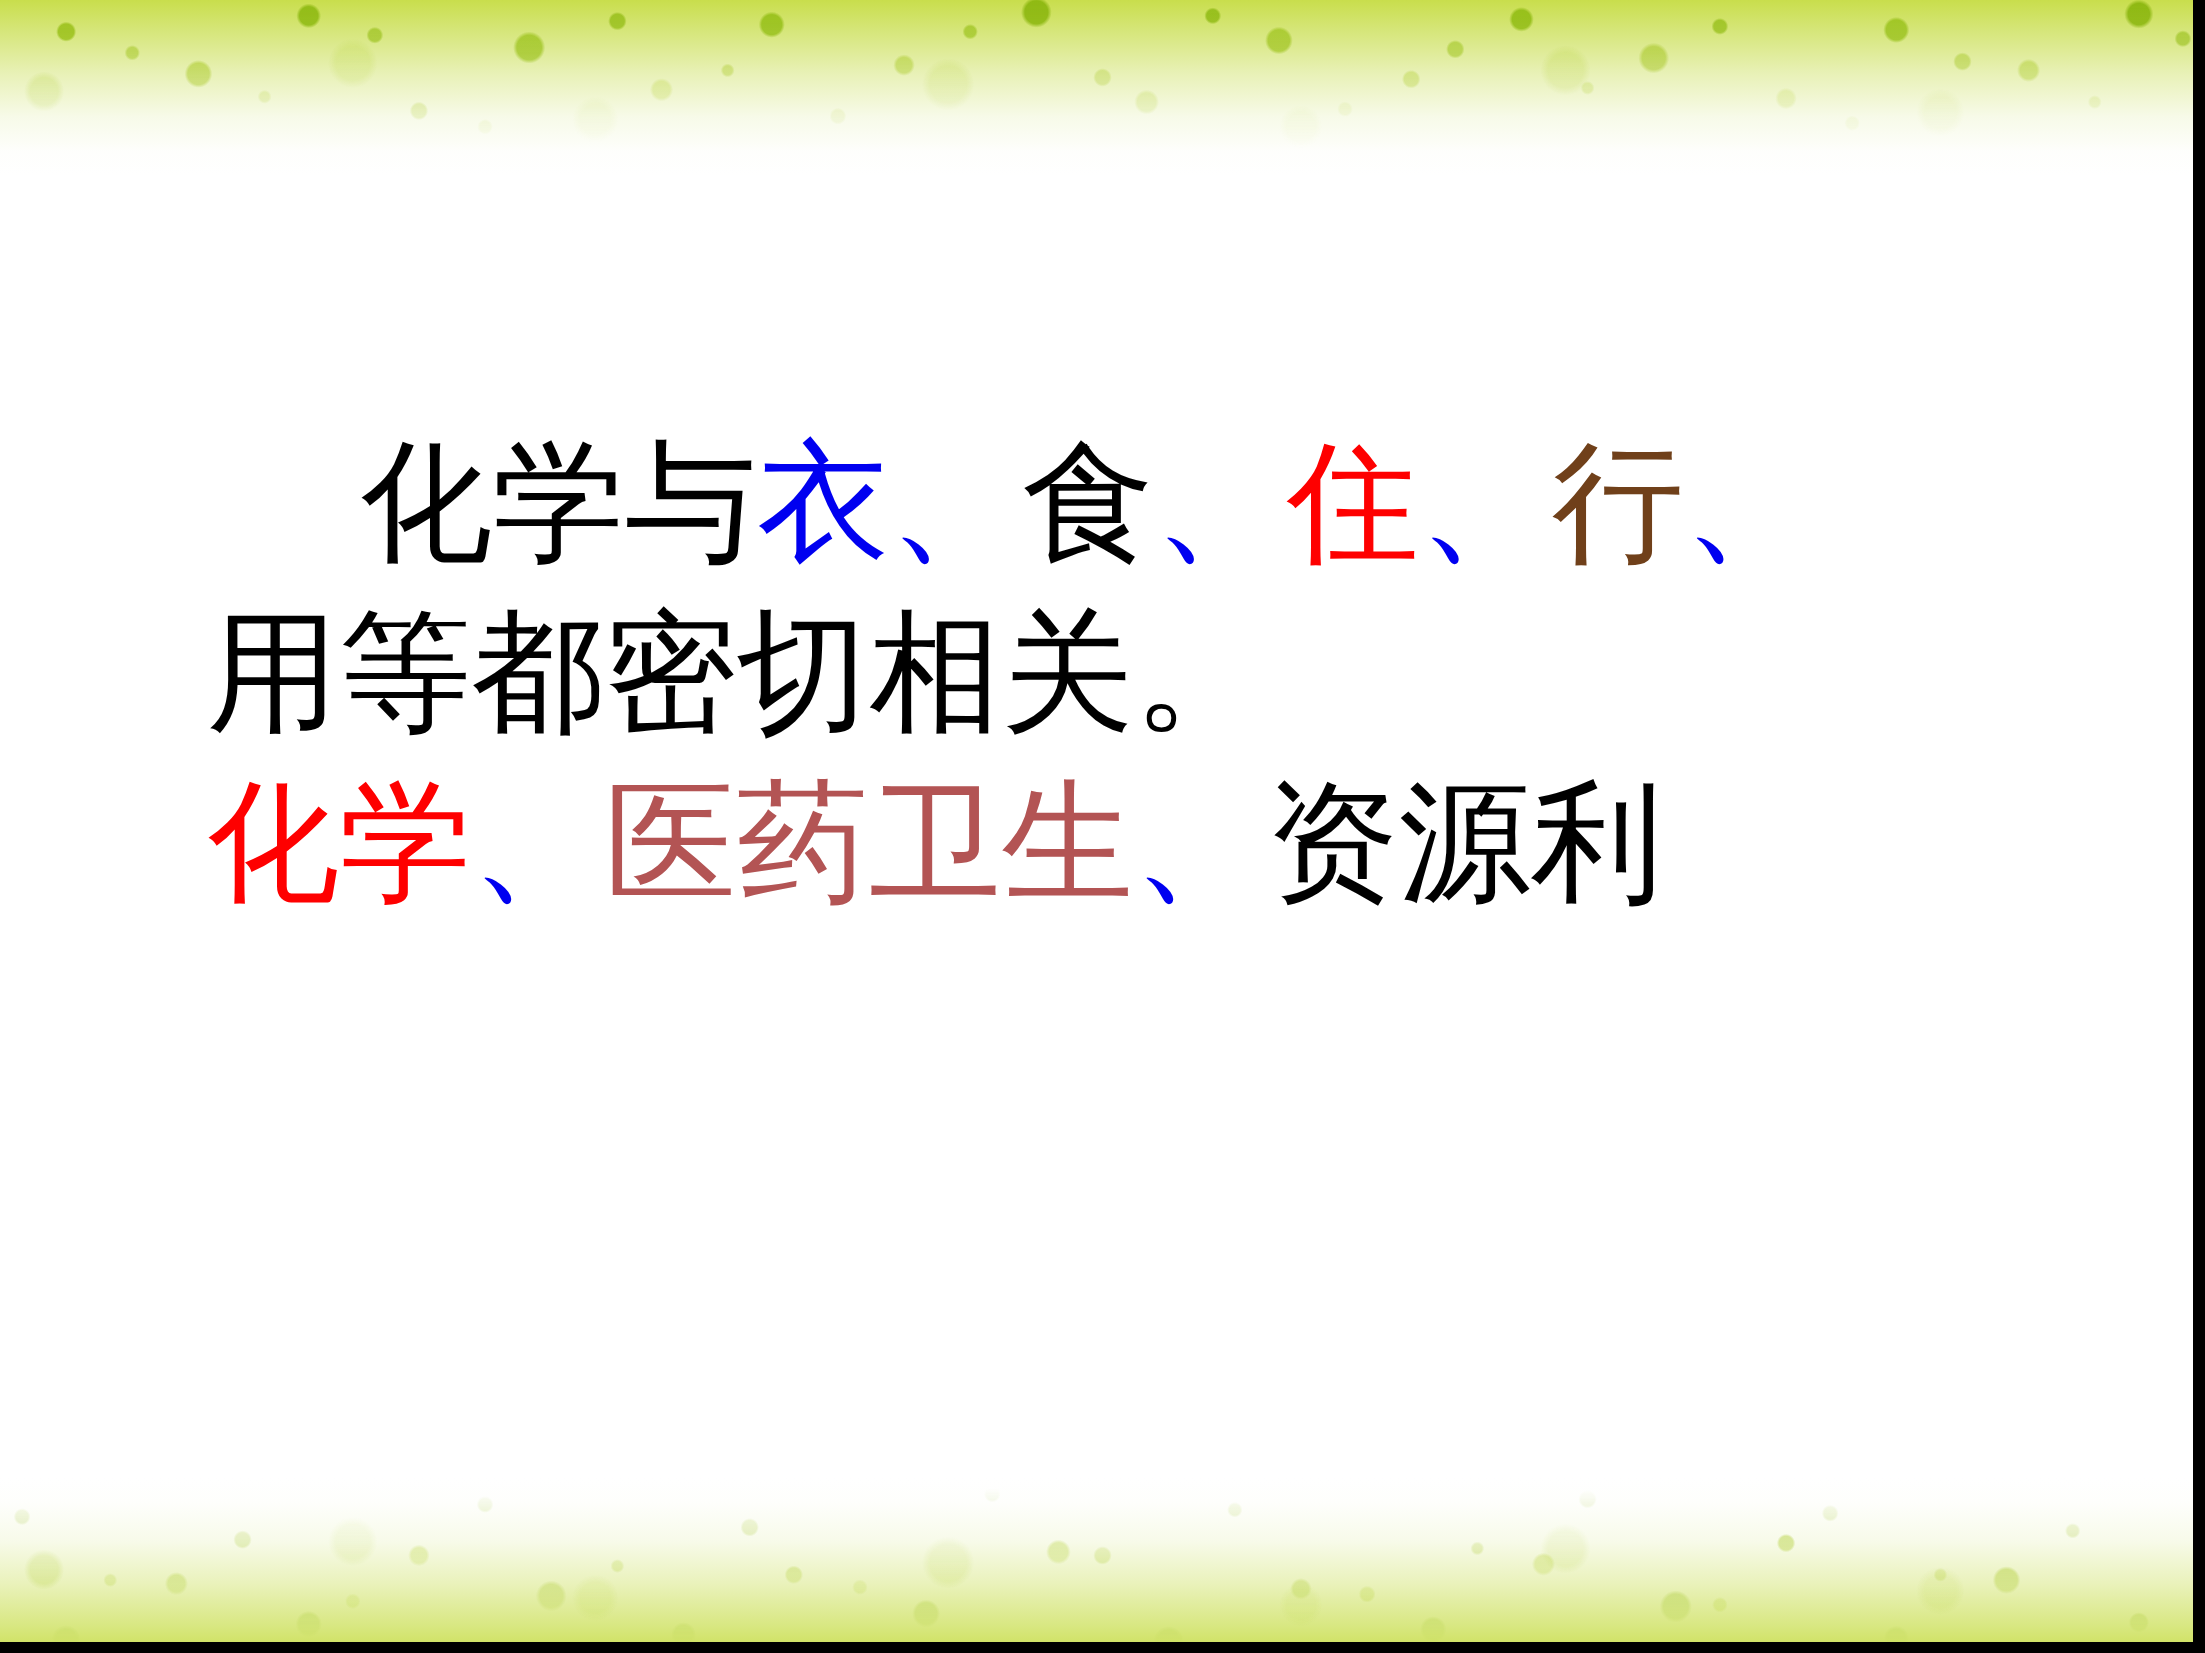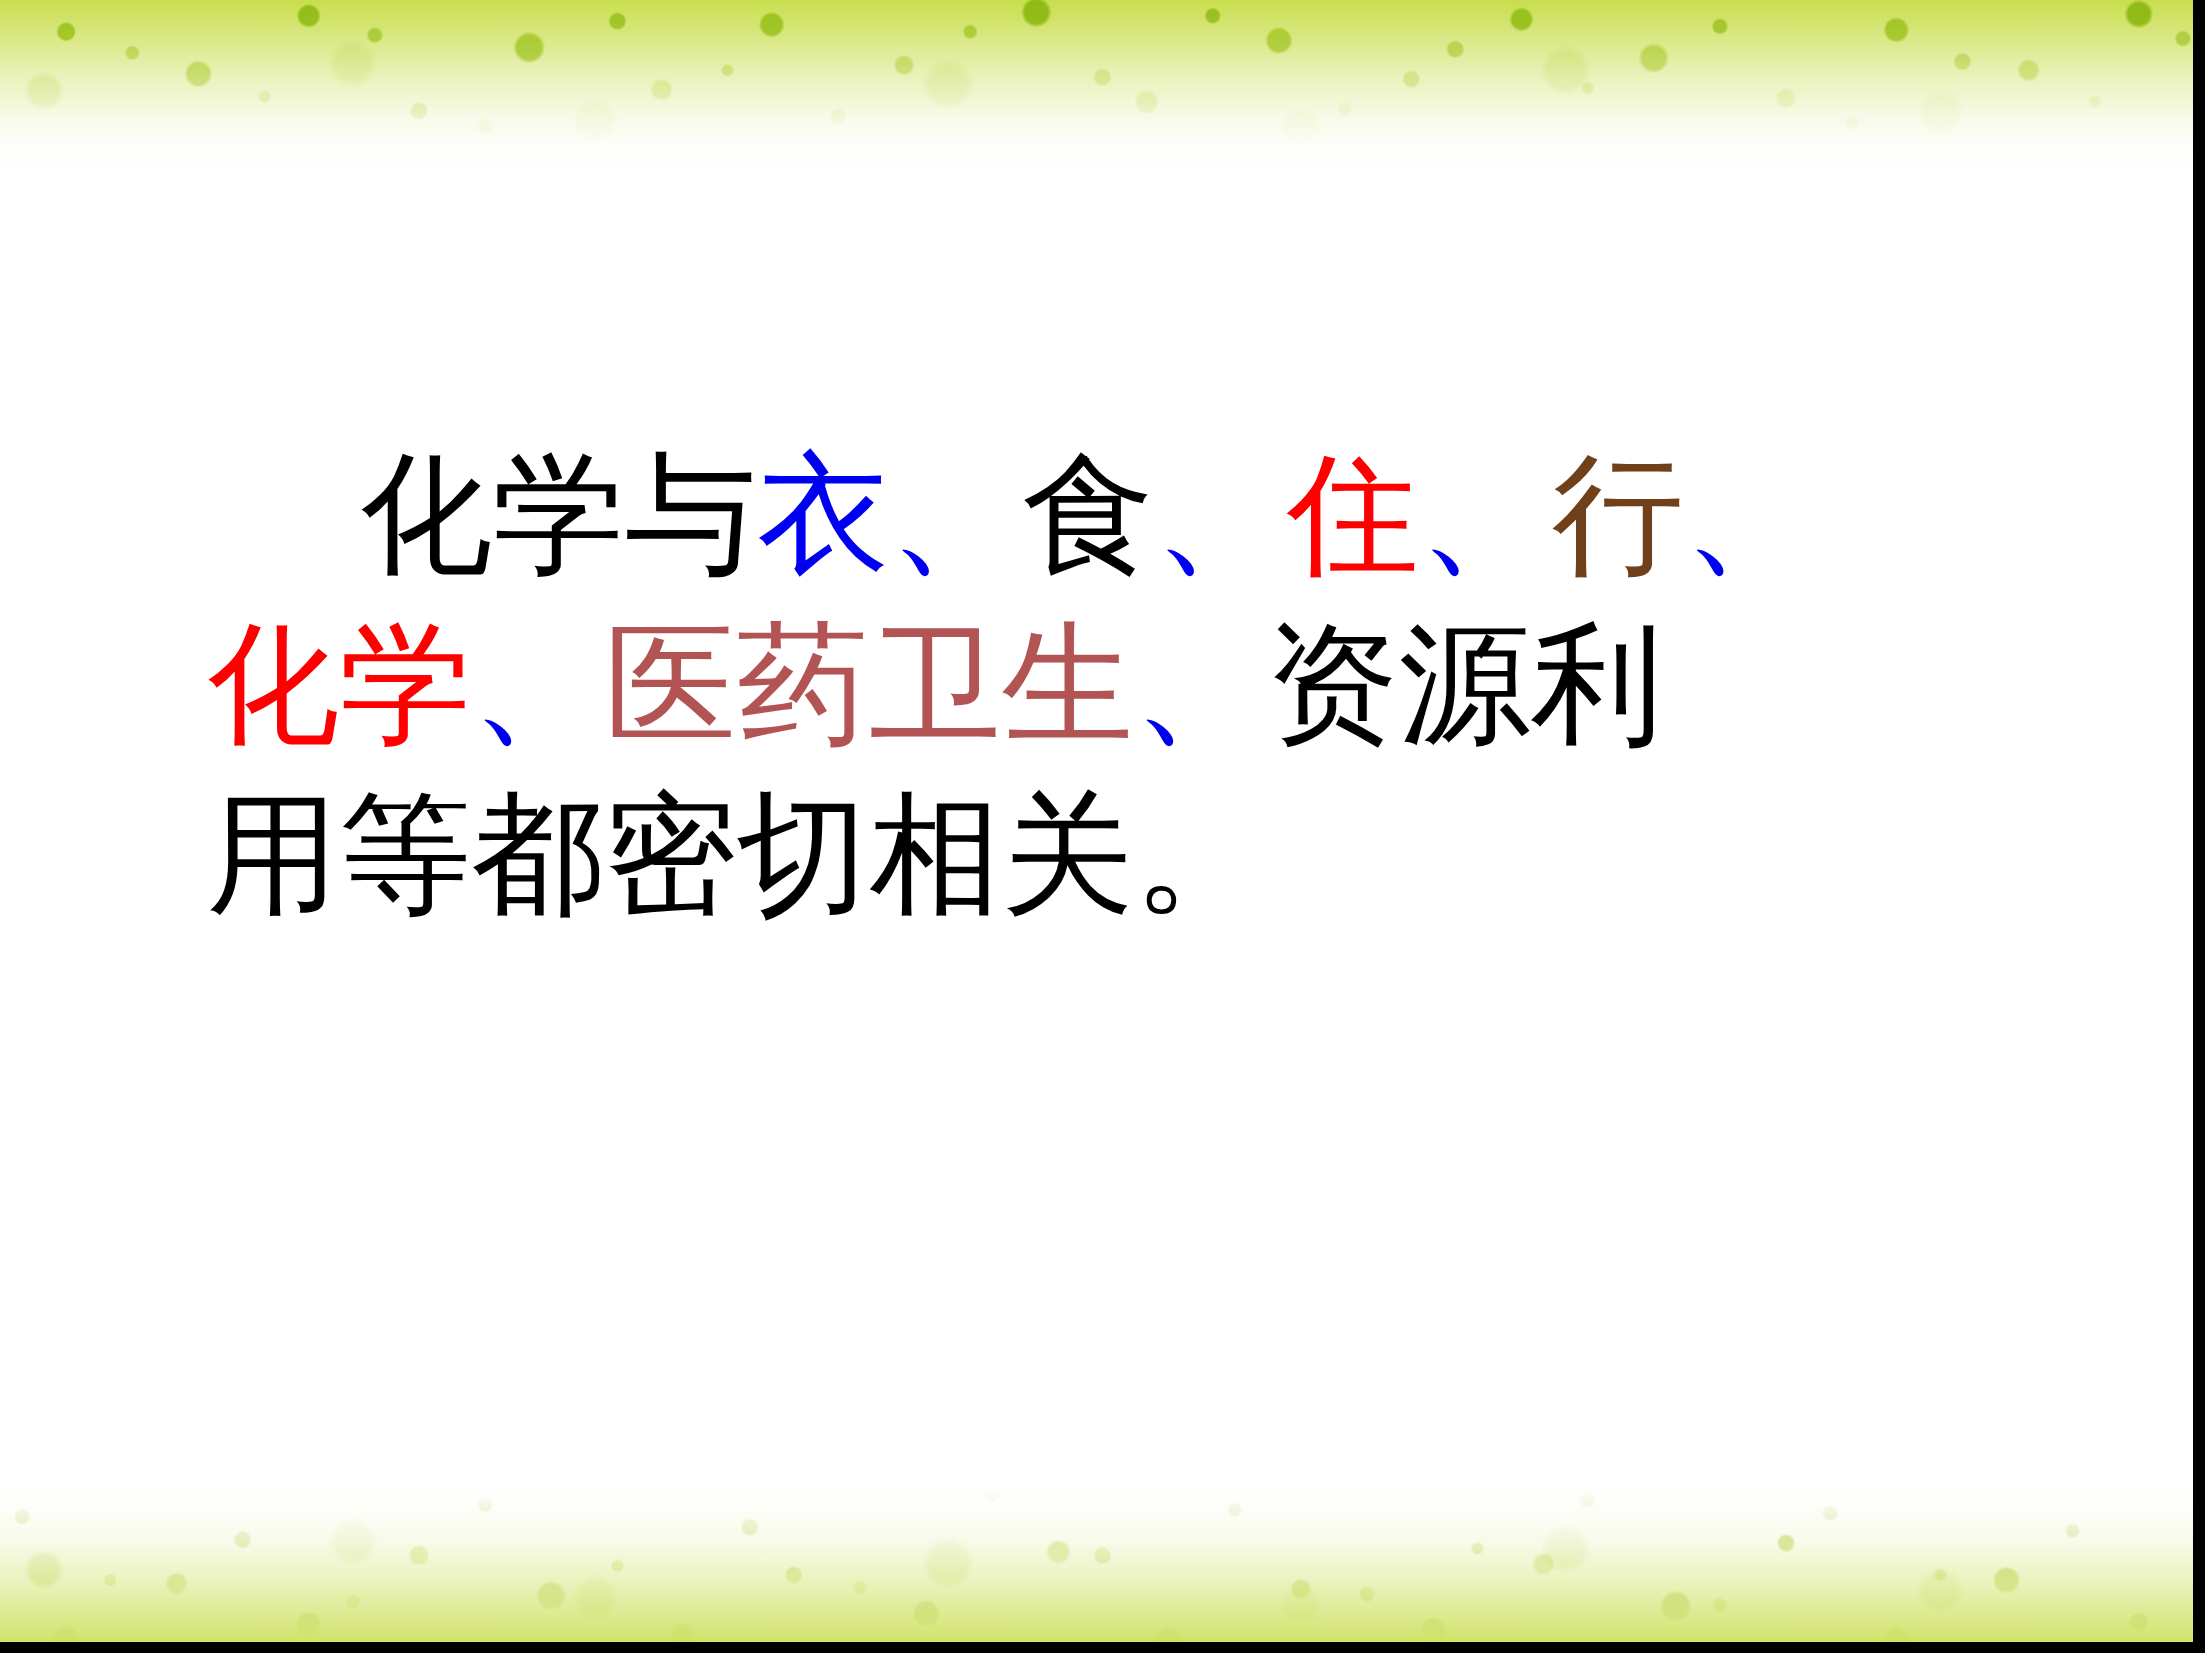--- a/index.html
+++ b/index.html
@@ -159,21 +159,21 @@
     bottom: 0;
     width: 2205px;
     height: 12.3px;
     background: #000000;
   }
 
   
   #text-block {
     position: absolute;
     left: 207px;
-    top: 429px;
+    top: 417px;
     width: 1792px;
   }
 
   .text-line {
     font-family: "DejaVu Serif", "Liberation Serif", serif;
     font-size: 132px;
     line-height: 170px;
     font-weight: 400;
     color: #000000;
     white-space: nowrap;
@@ -213,26 +213,26 @@
   </div>
 
   <div id="text-block">
 
     <div class="text-line">
       <span class="indent"></span><span class="seg c-black">化学与</span><span class="seg c-blue">衣</span><span class="seg c-blue">、</span><span class="seg c-black">食</span><span class="seg c-blue">、</span><span class="seg c-red">住</span><span class="seg c-blue">、</span><span class="seg c-brown">行</span><span class="seg c-blue">、</span>
     </div>
 
 
     <div class="text-line">
+      <span class="seg c-black">用等都密切相关。</span>
+    </div>
+
+    <div class="text-line">
       <span class="seg c-red">化学</span><span class="seg c-blue">、</span><span class="seg c-brick">医药卫生</span><span class="seg c-blue">、</span><span class="seg c-black">资源利</span>
     </div>
 
-    <div class="text-line">
-      <span class="seg c-black">用等都密切相关。</span>
-    </div>
-
   </div>
 
   <div id="edge-right"></div>
   <div id="edge-bottom"></div>
 
 </div>
 
 
 </body></html>

